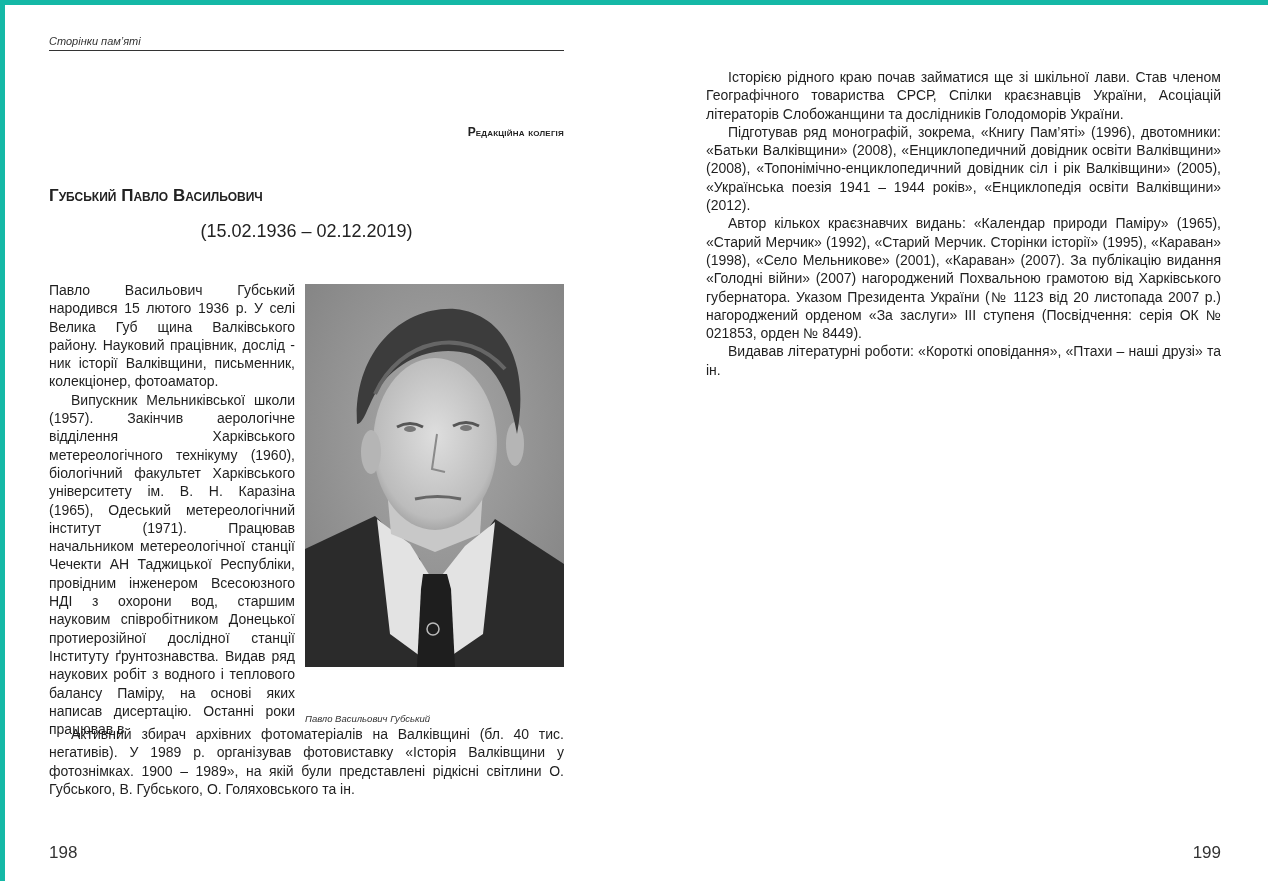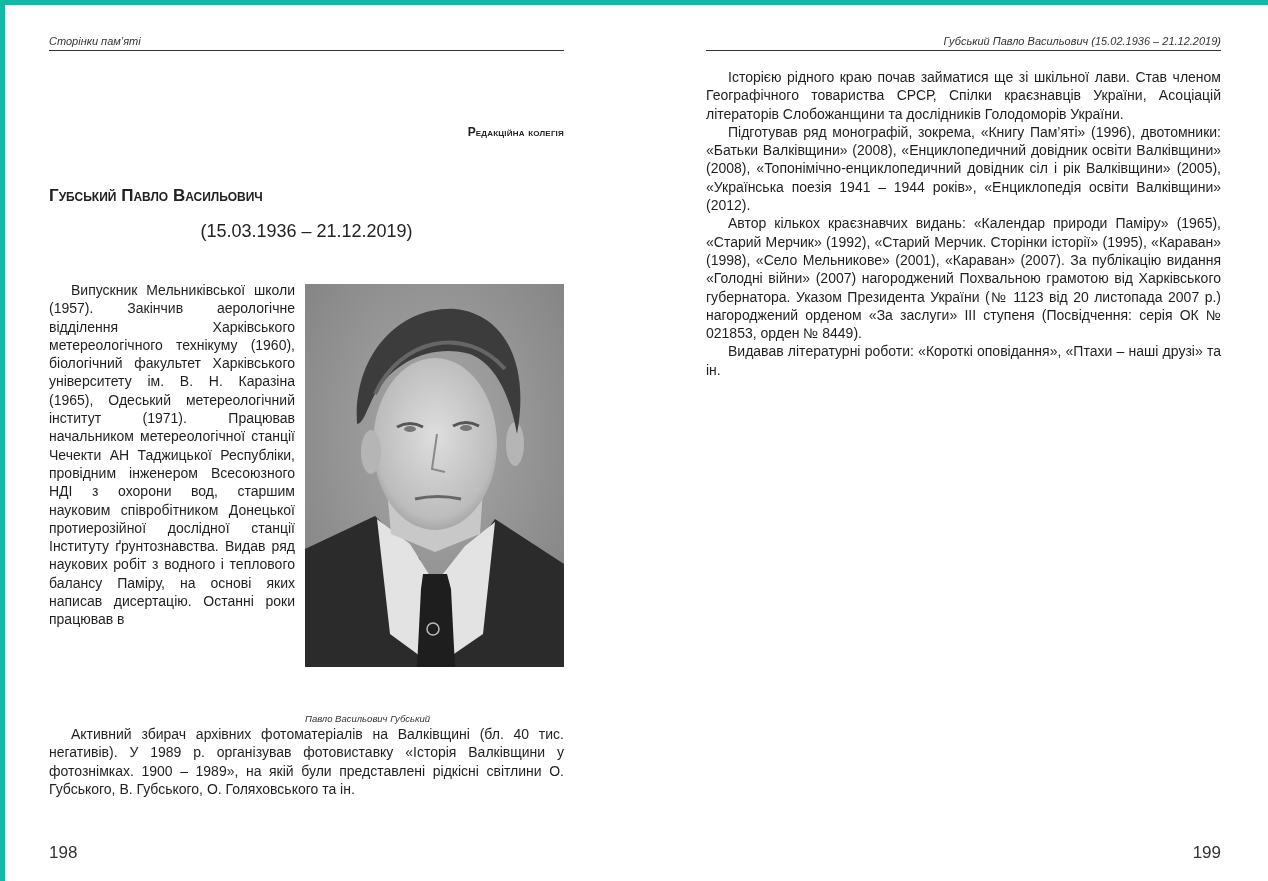--- a/index.html
+++ b/index.html
@@ -69,23 +69,24 @@
 </head>
 <body>
 
 <div class="frame">
 
   <div class="page page-left">
     <div class="running-head">Сторінки пам’яті</div>
 
     <div class="editorial">Редакційна колегія</div>
     <div class="title">Губський Павло Васильович</div>
-    <div class="dates">(15.03.1936 – 21.12.2019)</div>
+    <div class="dates">(15.02.1936 – 02.12.2019)</div>
 
     <div class="body-text col-narrow">
+      <p class="indent" style="text-indent:0">Павло Васильович Губський народився 15 лютого 1936 р. У селі Велика Губ щина Валківського району. Науковий працівник, дослід - ник історії Валківщини, письменник, колекціонер, фотоаматор.</p>
       <p class="indent">Випускник Мельниківської школи (1957). Закінчив аерологічне відділення Харківського метереологічного технікуму (1960), біологічний факультет Харківського університету ім. В. Н. Каразіна (1965), Одеський метереологічний інститут (1971). Працював начальником метереологічної станції Чечекти АН Таджицької Республіки, провідним інженером Всесоюзного НДІ з охорони вод, старшим науковим співробітником Донецької протиерозійної дослідної станції Інституту ґрунтознавства. Видав ряд наукових робіт з водного і теплового балансу Паміру, на основі яких написав дисертацію. Останні роки працював в</p>
     </div>
 
     <div class="photo">
       <svg width="259" height="383" viewBox="0 0 259 383">
         <defs>
           <radialGradient id="bg" cx="50%" cy="40%" r="75%">
             <stop offset="0%" stop-color="#a9a9a9"></stop>
             <stop offset="100%" stop-color="#7f7f7f"></stop>
           </radialGradient>
@@ -127,21 +128,20 @@
     <div class="caption">Павло Васильович Губський</div>
 
     <div class="body-text col-wide">
       <p class="indent">Активний збирач архівних фотоматеріалів на Валківщині (бл. 40 тис. негативів). У 1989 р. організував фотовиставку «Історія Валківщини у фотознімках. 1900 – 1989», на якій були представлені рідкісні світлини О. Губського, В. Губського, О. Голяховського та ін.</p>
     </div>
 
     <div class="page-number">198</div>
   </div>
 
   <div class="page page-right">
-    <div class="running-head">Губський Павло Васильович (15.02.1936 – 21.12.2019)</div>
 
     <div class="body-text col-right">
       <p class="indent">Історією рідного краю почав займатися ще зі шкільної лави. Став членом Географічного товариства СРСР, Спілки краєзнавців України, Асоціацій літераторів Слобожанщини та дослідників Голодоморів України.</p>
       <p class="indent">Підготував ряд монографій, зокрема, «Книгу Пам’яті» (1996), двотомники: «Батьки Валківщини» (2008), «Енциклопедичний довідник освіти Валківщини» (2008), «Топонімічно-енциклопедичний довідник сіл і рік Валківщини» (2005), «Українська поезія 1941 – 1944 років», «Енциклопедія освіти Валківщини» (2012).</p>
       <p class="indent">Автор кількох краєзнавчих видань: «Календар природи Паміру» (1965), «Старий Мерчик» (1992), «Старий Мерчик. Сторінки історії» (1995), «Караван» (1998), «Село Мельникове» (2001), «Караван» (2007). За публікацію видання «Голодні війни» (2007) нагороджений Похвальною грамотою від Харківського губернатора. Указом Президента України (№ 1123 від 20 листопада 2007 р.) нагороджений орденом «За заслуги» III ступеня (Посвідчення: серія ОК № 021853, орден № 8449).</p>
       <p class="indent">Видавав літературні роботи: «Короткі оповідання», «Птахи – наші друзі» та ін.</p>
     </div>
 
     <div class="page-number">199</div>
   </div>

